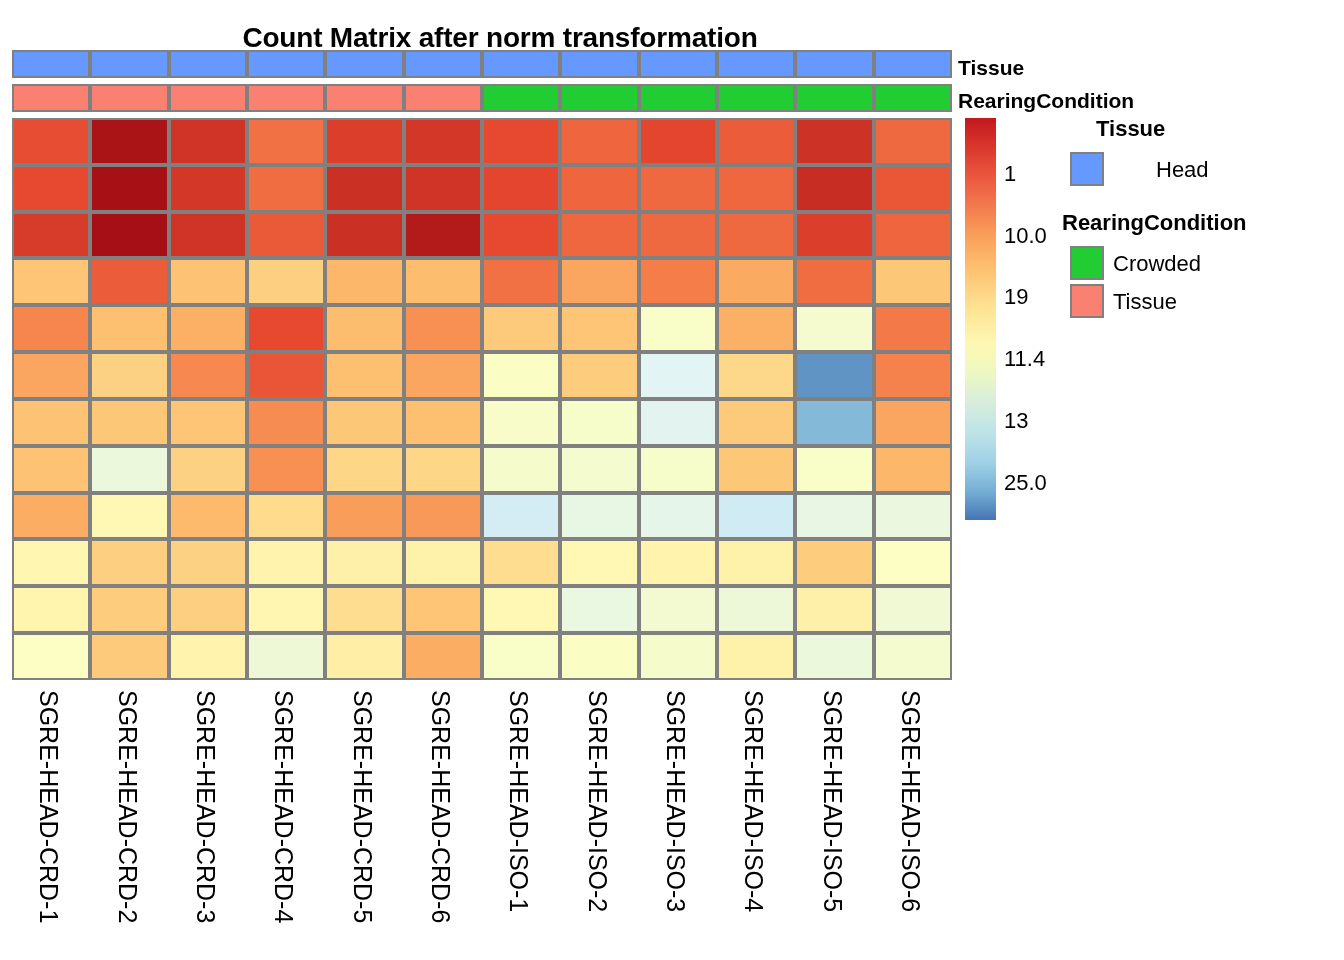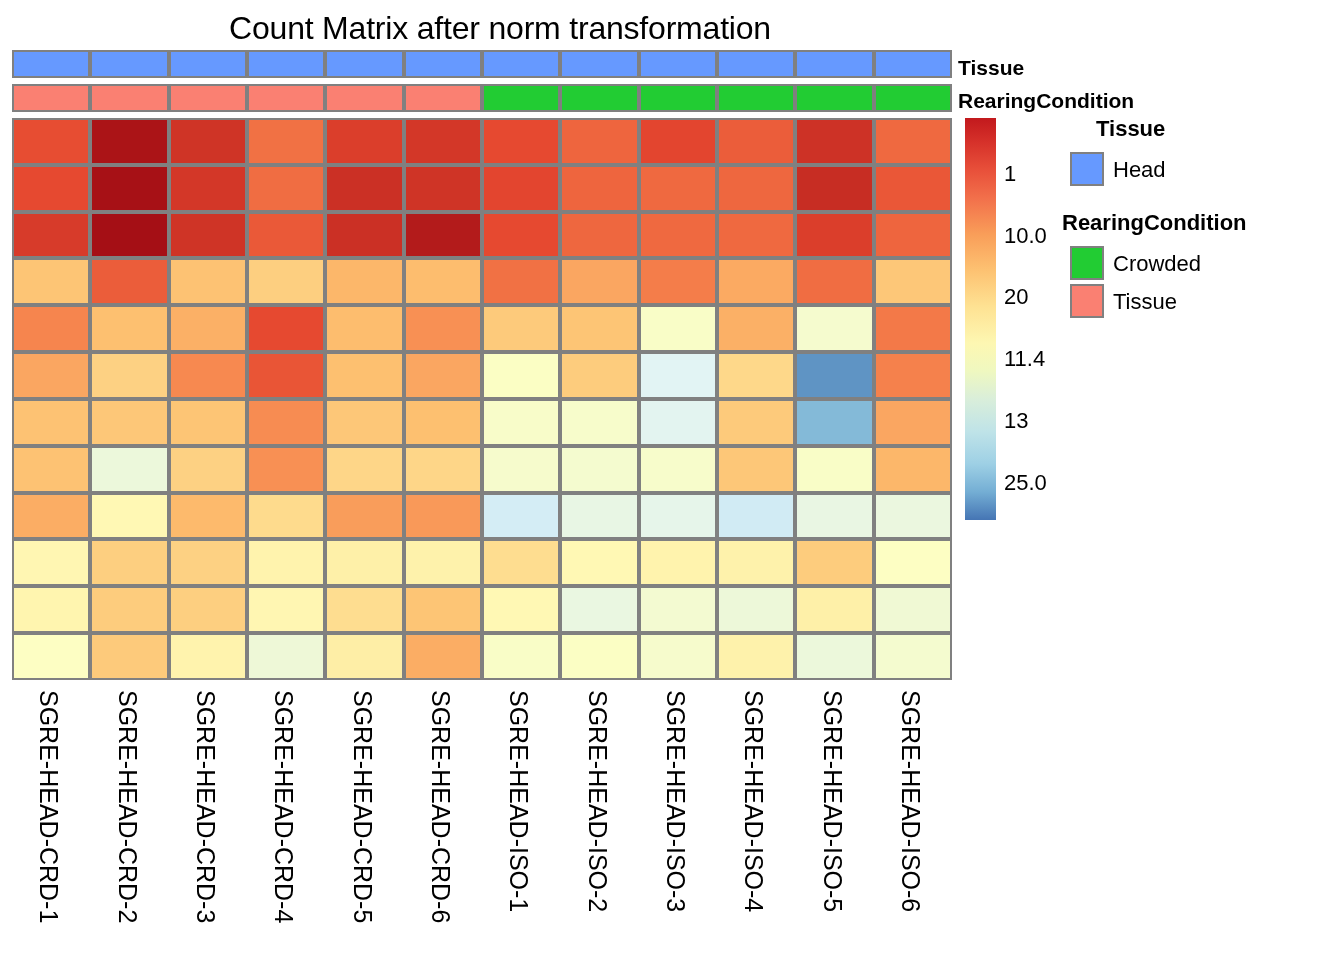--- a/index.html
+++ b/index.html
@@ -5,22 +5,22 @@
   html,body{margin:0;padding:0;}
   body{
     width:1344px;height:960px;background:#ffffff;
     font-family:"Liberation Sans", sans-serif;
     color:#000;overflow:hidden;position:relative;
   }
   #root{position:absolute;inset:0;}
 
   
   .title{
-    position:absolute;left:0;top:8px;width:1000px;
-    text-align:center;font-size:32px;font-weight:normal;
+    position:absolute;left:0;top:18px;width:1000px;
+    text-align:center;font-size:28px;font-weight:bold;
     letter-spacing:-0.2px;line-height:40px;
   }
 
   
   .annobar{position:absolute;display:flex;}
   .annocell{box-sizing:border-box;border:2px solid #808080;}
   .annolabel{
     position:absolute;font-size:21px;font-weight:bold;
     white-space:nowrap;line-height:1;
   }
@@ -264,30 +264,30 @@
         <div class="hmcell" title="SGRE-HEAD-ISO-4 = 15" style="background: rgb(254, 242, 171);"></div>
         <div class="hmcell" title="SGRE-HEAD-ISO-5 = 14.48" style="background: rgb(236, 248, 219);"></div>
         <div class="hmcell" title="SGRE-HEAD-ISO-6 = 14.62" style="background: rgb(244, 251, 207);"></div>
       </div>
     </div>
 
   <div class="cbar" id="colorbar" style="left:965px;top:118px;width:31px;height:402px;"></div>
   <div id="colorbar-ticks">
       <div class="cbtick" style="left: 1004px; top: 162.662px;">1</div>
       <div class="cbtick" style="left: 1004px; top: 224.508px;">10.0</div>
-      <div class="cbtick" style="left: 1004px; top: 286.354px;">20</div>
+      <div class="cbtick" style="left: 1004px; top: 286.354px;">19</div>
       <div class="cbtick" style="left: 1004px; top: 348.2px;">11.4</div>
       <div class="cbtick" style="left: 1004px; top: 410.046px;">13</div>
       <div class="cbtick" style="left: 1004px; top: 471.892px;">25.0</div>
     </div>
 
   <div id="legend-area">
       <div class="leg-title" style="left: 1096px; top: 118px;">Tissue</div>
       <div class="leg-sw" style="background: rgb(102, 153, 255); left: 1070px; top: 152px;"></div>
-      <div class="leg-lab" style="left: 1113px; top: 159px;">Head</div>
+      <div class="leg-lab" style="left: 1156px; top: 159px;">Head</div>
       <div class="leg-title" style="left: 1062px; top: 212px;">RearingCondition</div>
       <div class="leg-sw" style="background: rgb(34, 204, 51); left: 1070px; top: 246px;"></div>
       <div class="leg-lab" style="left: 1113px; top: 253px;">Crowded</div>
       <div class="leg-sw" style="background: rgb(250, 128, 114); left: 1070px; top: 284px;"></div>
       <div class="leg-lab" style="left: 1113px; top: 291px;">Tissue</div>
     </div>
 
   <div id="xaxis-labels">
       <div class="xlab" style="left: 61.1667px;">SGRE-HEAD-CRD-1</div>
       <div class="xlab" style="left: 139.5px;">SGRE-HEAD-CRD-2</div>

